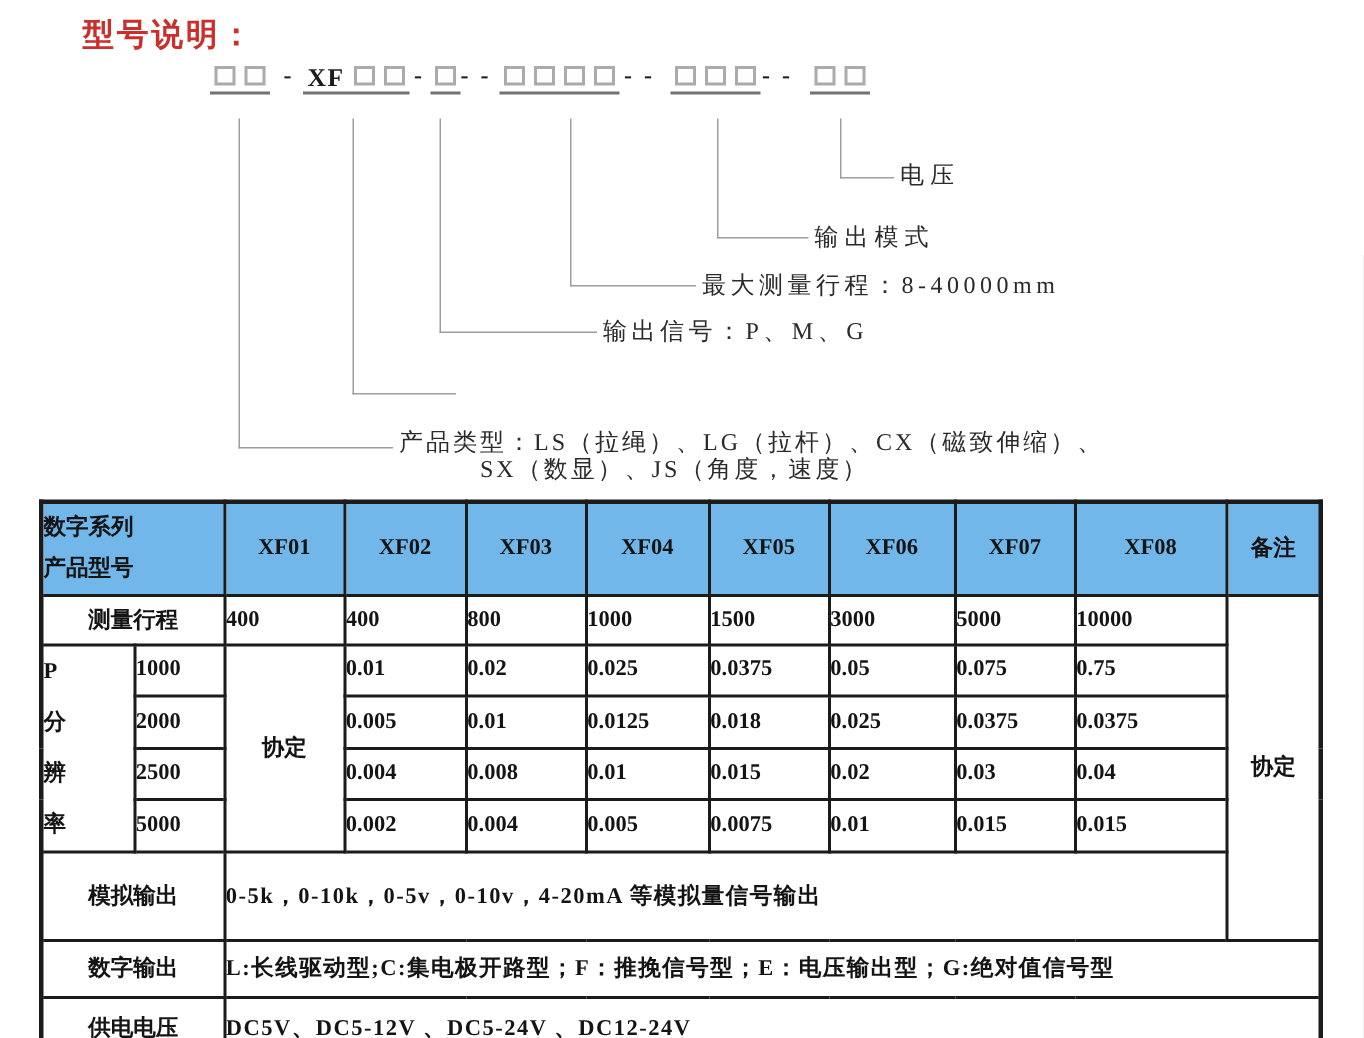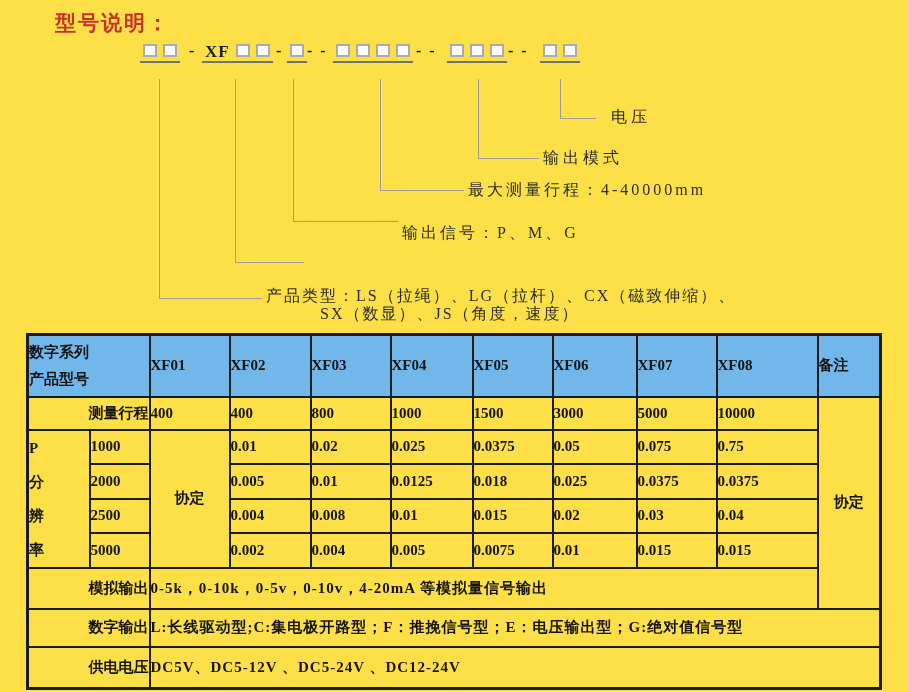--- a/index.html
+++ b/index.html
@@ -1,17 +1,17 @@
 <!DOCTYPE html>
 <html><head>
 <meta charset="utf-8">
 <style>
   html,body{margin:0;padding:0;background:#e8e8e8;}
   .page{
-    position:relative; width:909px; height:692px; background:#fde047;
+    position:relative; width:909px; height:692px; background:#ffffff;
     overflow:hidden; font-family:"Liberation Serif","DejaVu Serif",serif;
   }
   
   .title{
     position:absolute; left:55px; top:9px;
     font-family:"Liberation Sans","DejaVu Sans",sans-serif;
     font-size:21px; font-weight:bold; color:#c9302c; letter-spacing:2px;
   }
   
   .grp{
@@ -35,41 +35,41 @@
   
   .conn{position:absolute; border-left:1px solid #9e9e9e; border-bottom:1px solid #9e9e9e;}
   .c1{left:560px; top:79px; width:35px; height:39px;}
   .c2{left:478px; top:79px; width:60px; height:79px;}
   .c3{left:380px; top:79px; width:83px; height:111px;}
   .c4{left:293px; top:79px; width:104px; height:142px;}
   .c5{left:235px; top:79px; width:68px; height:183px;}
   .c6{left:159px; top:79px; width:102px; height:219px;}
   
   .lbl{position:absolute; font-size:16px; color:#2b2b2b; letter-spacing:4px; white-space:nowrap;}
-  .l0{left:600px; top:107px;margin-left:11px;}
+  .l0{left:600px; top:107px;}
   .l1{left:543px; top:148px;}
   .l2{left:468px; top:180px; letter-spacing:3px;}
-  .l3{left:402px; top:211px; letter-spacing:3px;margin-top:12px;}
+  .l3{left:402px; top:211px; letter-spacing:3px;}
   .l4{left:308px; top:252px; letter-spacing:2px;}
   .l5{left:266px; top:287px; letter-spacing:2px; line-height:18px;}
   .l5 .line2{padding-left:54px;}
   
   table.spec{
     position:absolute; left:26px; top:333px; width:853px;
     border-collapse:collapse; table-layout:fixed;
     font-weight:bold; font-size:15px; color:#141414;
     border:3px solid #1b1b1b;
   }
   table.spec td{border:2px solid #1b1b1b; padding:0; overflow:hidden;}
   td.bL3{border-left-width:3px;}
   tr.hd{height:62px;} tr.r-stroke{height:33px;} tr.r-res{height:34px;}
-  tr.r-analog{height:41px;} tr.r-digital{height:38px;} tr.r-power{height:42px;margin-left:39px;}
+  tr.r-analog{height:59px;} tr.r-digital{height:38px;} tr.r-power{height:42px;margin-left:39px;}
   tr.hd td{background:#72b7e9;}
-  .cC{text-align:left;}
-  .cL{text-align:right; padding-left:13px;}
+  .cC{text-align:center;}
+  .cL{text-align:center; padding-left:13px;}
   .num{text-align:left; padding-left:16px;margin-top:11px;}
   .pre{white-space:pre-line;}
   .hd-col0{line-height:27px; padding-left:13px; vertical-align:middle;}
   .p-cell{line-height:34px; padding-left:14px; vertical-align:middle;}
   .remark-cell{text-align:center; vertical-align:middle; padding-bottom:50px;}
   .agree-cell{text-align:center; vertical-align:middle;}
   .wide-val{text-align:left; padding-left:16px; letter-spacing:1px;}
 </style>
 </head>
 <body>
@@ -113,21 +113,21 @@
 
   <div class="conn c1"></div>
   <div class="conn c2"></div>
   <div class="conn c3"></div>
   <div class="conn c4"></div>
   <div class="conn c5"></div>
   <div class="conn c6"></div>
 
   <div class="lbl l0">电压</div>
   <div class="lbl l1">输出模式</div>
-  <div class="lbl l2">最大测量行程：4-40000mm</div>
+  <div class="lbl l2">最大测量行程：8-40000mm</div>
   <div class="lbl l3">输出信号：P、M、G</div>
   <div class="lbl l5">
     <div>产品类型：LS（拉绳）、LG（拉杆）、CX（磁致伸缩）、</div>
     <div class="line2">SX（数显）、JS（角度，速度）</div>
   </div>
 
   <table class="spec">
     <colgroup>
       <col style="width:62px">
         <col style="width:60px">

